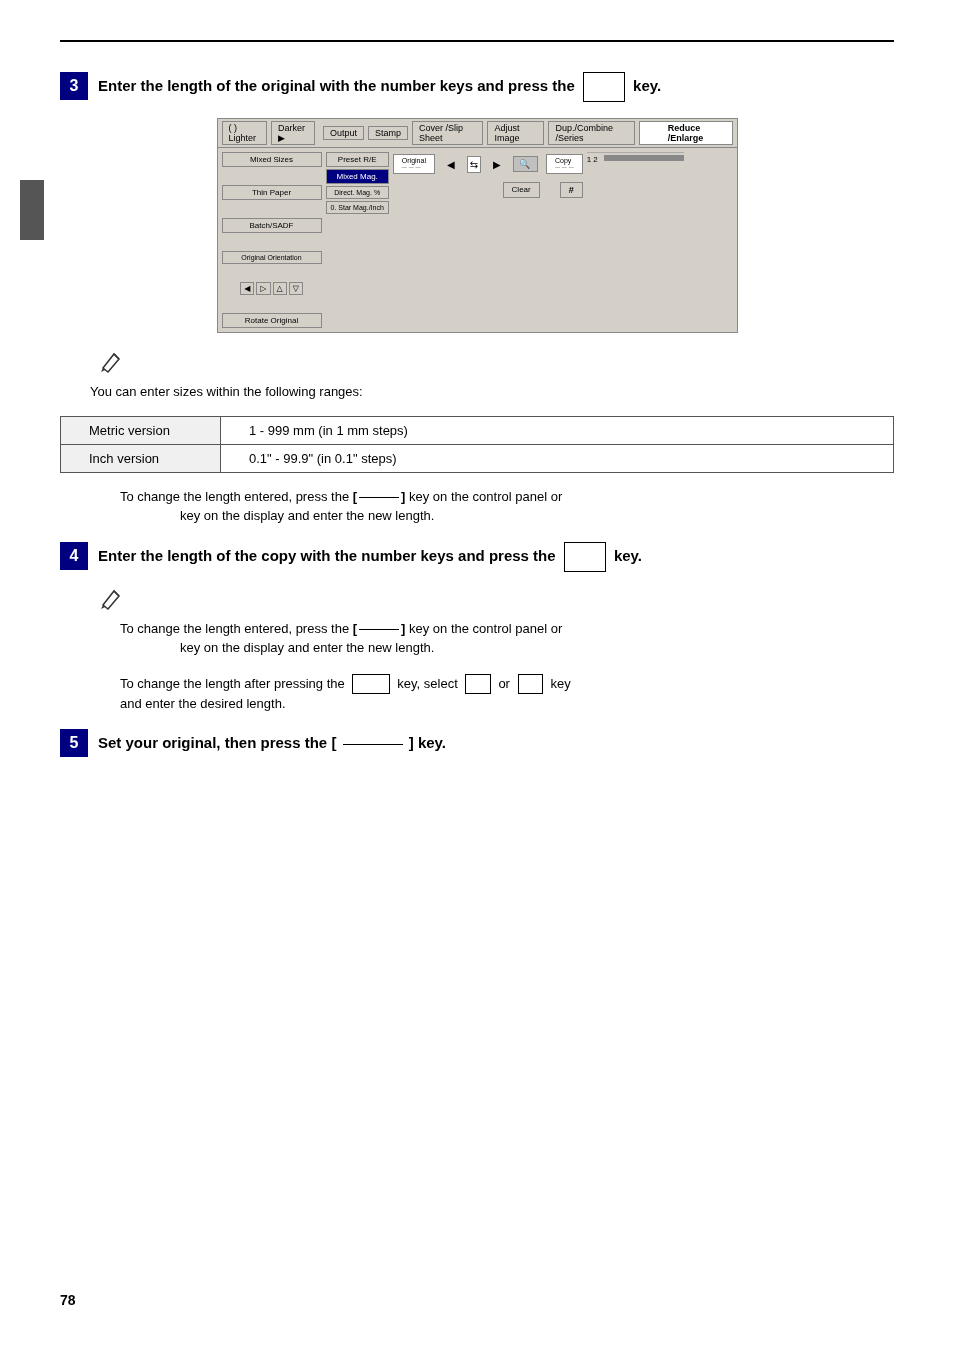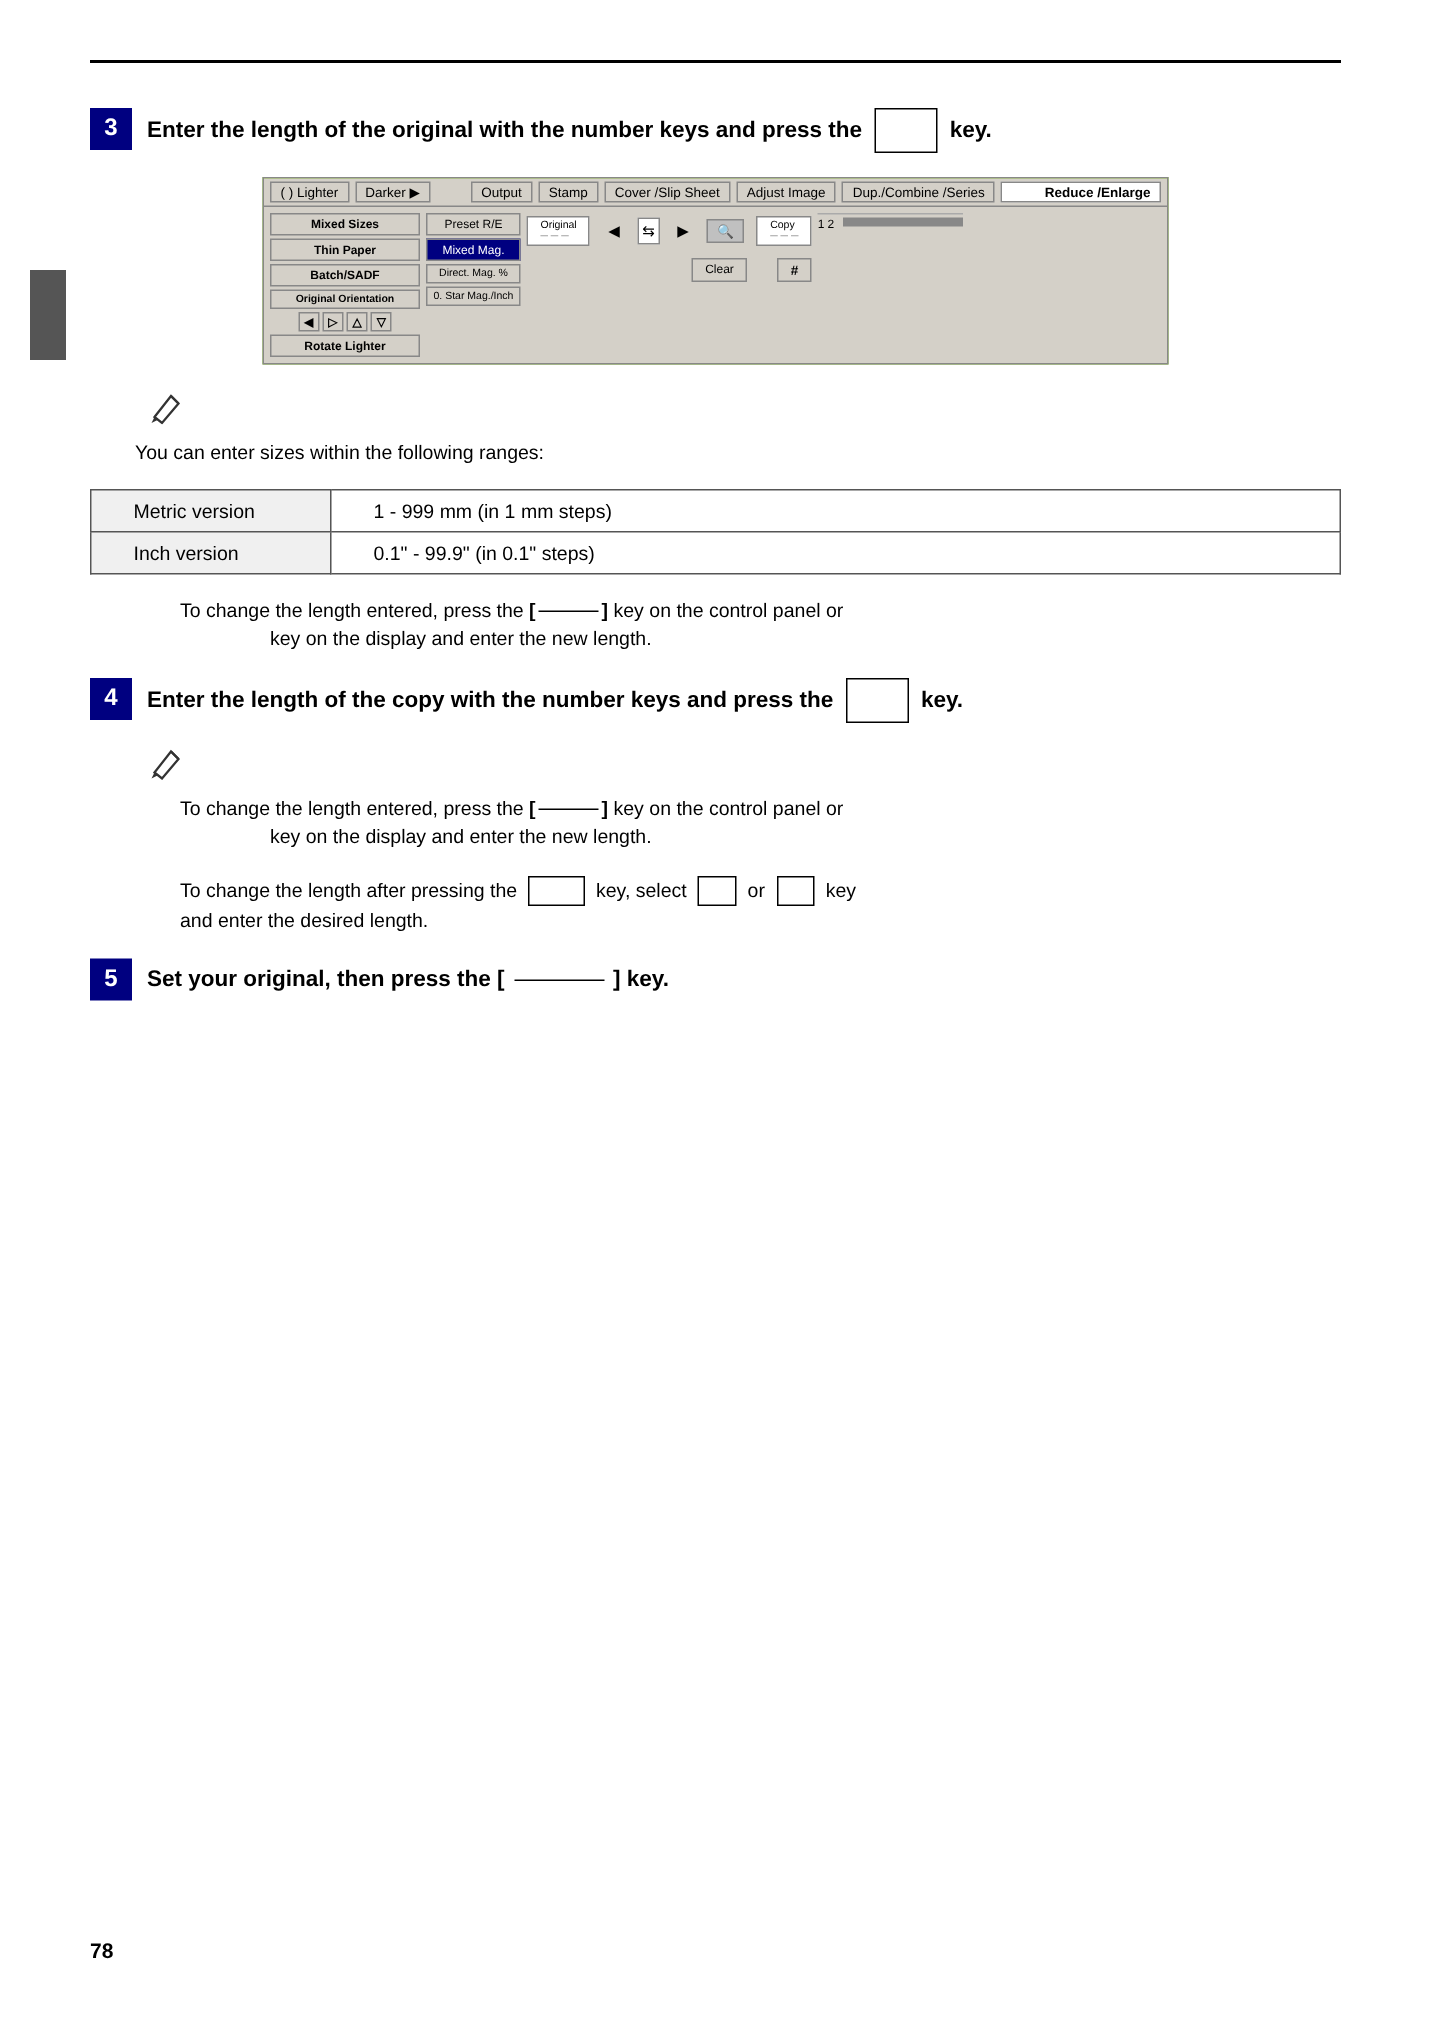--- a/index.html
+++ b/index.html
@@ -54,22 +54,22 @@
     .step-text {
       font-size: 15px;
       font-weight: bold;
       line-height: 28px;
       flex: 1;
     }
 
     
     .ui-screenshot {
       border: 1px solid #888;
-      background: #84cc16;
-      width: 604px;
+      background: #0f766e;
+      width: 521px;
       margin: 0 auto 18px auto;
       padding: 0;
       font-size: 10px;
       font-family: 'Tahoma', Arial, sans-serif;
     }
 
     .ui-top-bar {
       display: flex;
       background: #d4d0c8;
       border-bottom: 1px solid #888;
@@ -90,22 +90,21 @@
       display: flex;
       background: #d4d0c8;
       padding: 4px;
       gap: 4px;
     }
 
     .ui-sidebar {
       width: 100px;
       display: flex;
       flex-direction: column;
-      gap: 2px;
-      font-weight: bold;
+      gap: 18px;
     }
 
     .ui-sidebar-btn {
       background: #d4d0c8;
       border: 1px solid #888;
       padding: 2px 4px;
       font-size: 8px;
       text-align: center;
       cursor: default;
     }
@@ -289,21 +288,21 @@
         <div class="ui-sidebar-btn">Mixed Sizes</div>
         <div class="ui-sidebar-btn">Thin Paper</div>
         <div class="ui-sidebar-btn">Batch/SADF</div>
         <div class="ui-sidebar-btn" style="font-size:7px;">Original Orientation</div>
         <div style="display:flex;gap:2px;justify-content:center;">
           <div style="border:1px solid #888;padding:1px 3px;font-size:8px;">◀</div>
           <div style="border:1px solid #888;padding:1px 3px;font-size:8px;">▷</div>
           <div style="border:1px solid #888;padding:1px 3px;font-size:8px;">△</div>
           <div style="border:1px solid #888;padding:1px 3px;font-size:8px;">▽</div>
         </div>
-        <div class="ui-sidebar-btn">Rotate Lighter</div>
+        <div class="ui-sidebar-btn">Rotate Original</div>
       </div>
 
       <div class="ui-main">
         <div style="display:flex;gap:4px;align-items:flex-start;">
           <div style="display:flex;flex-direction:column;gap:2px;">
             <div class="ui-sidebar-btn">Preset R/E</div>
             <div class="ui-sidebar-btn selected" style="background:#000080;color:#fff;">Mixed Mag.</div>
             <div class="ui-sidebar-btn" style="font-size:7px;">Direct. Mag. %</div>
             <div class="ui-sidebar-btn" style="font-size:7px;">0. Star Mag./Inch</div>
           </div>

